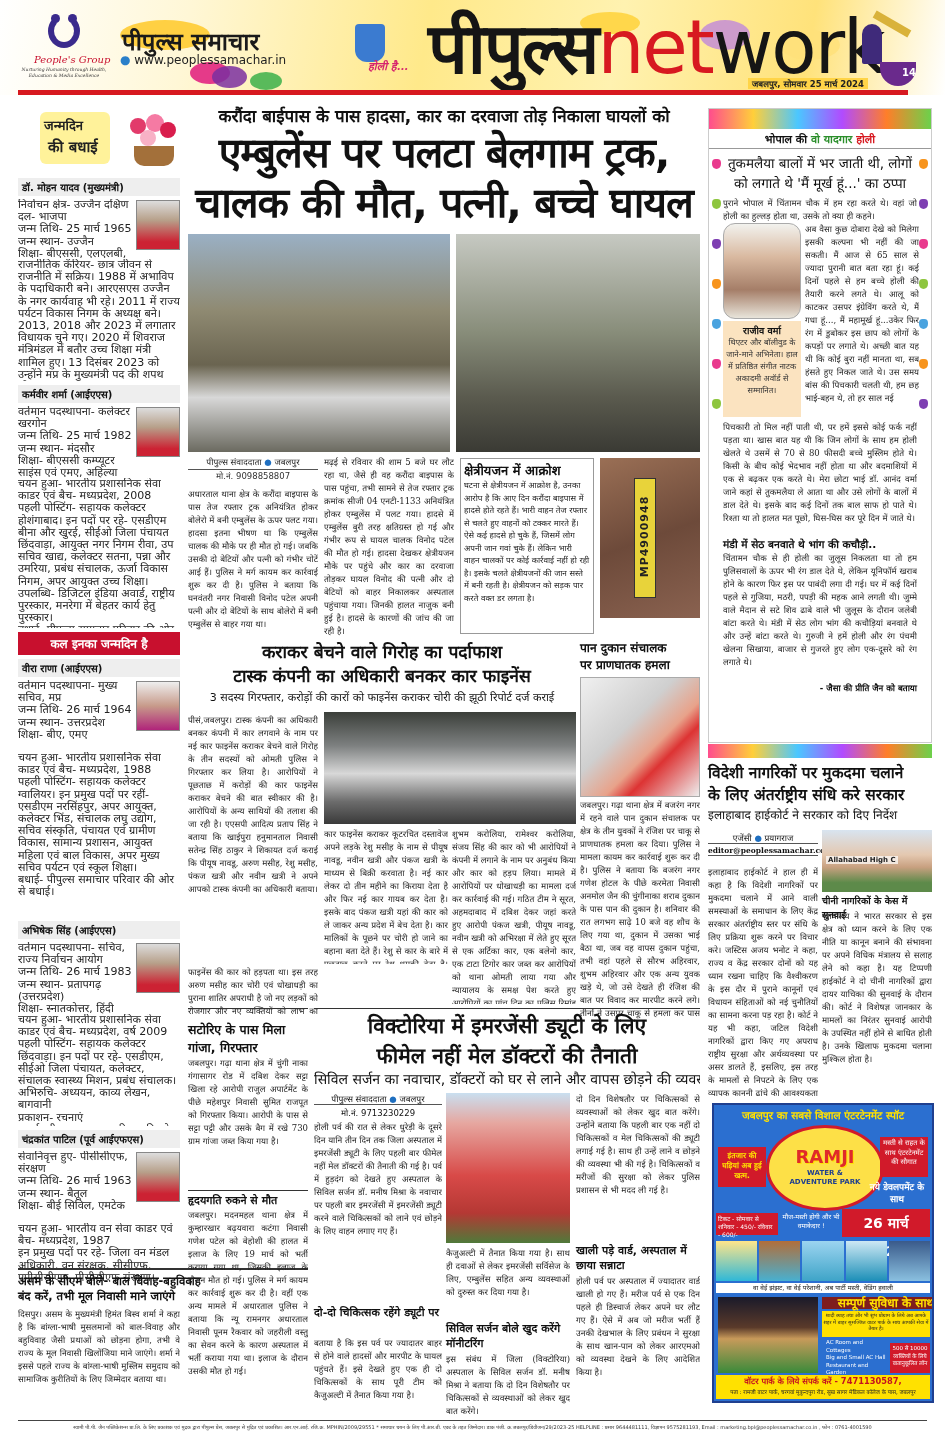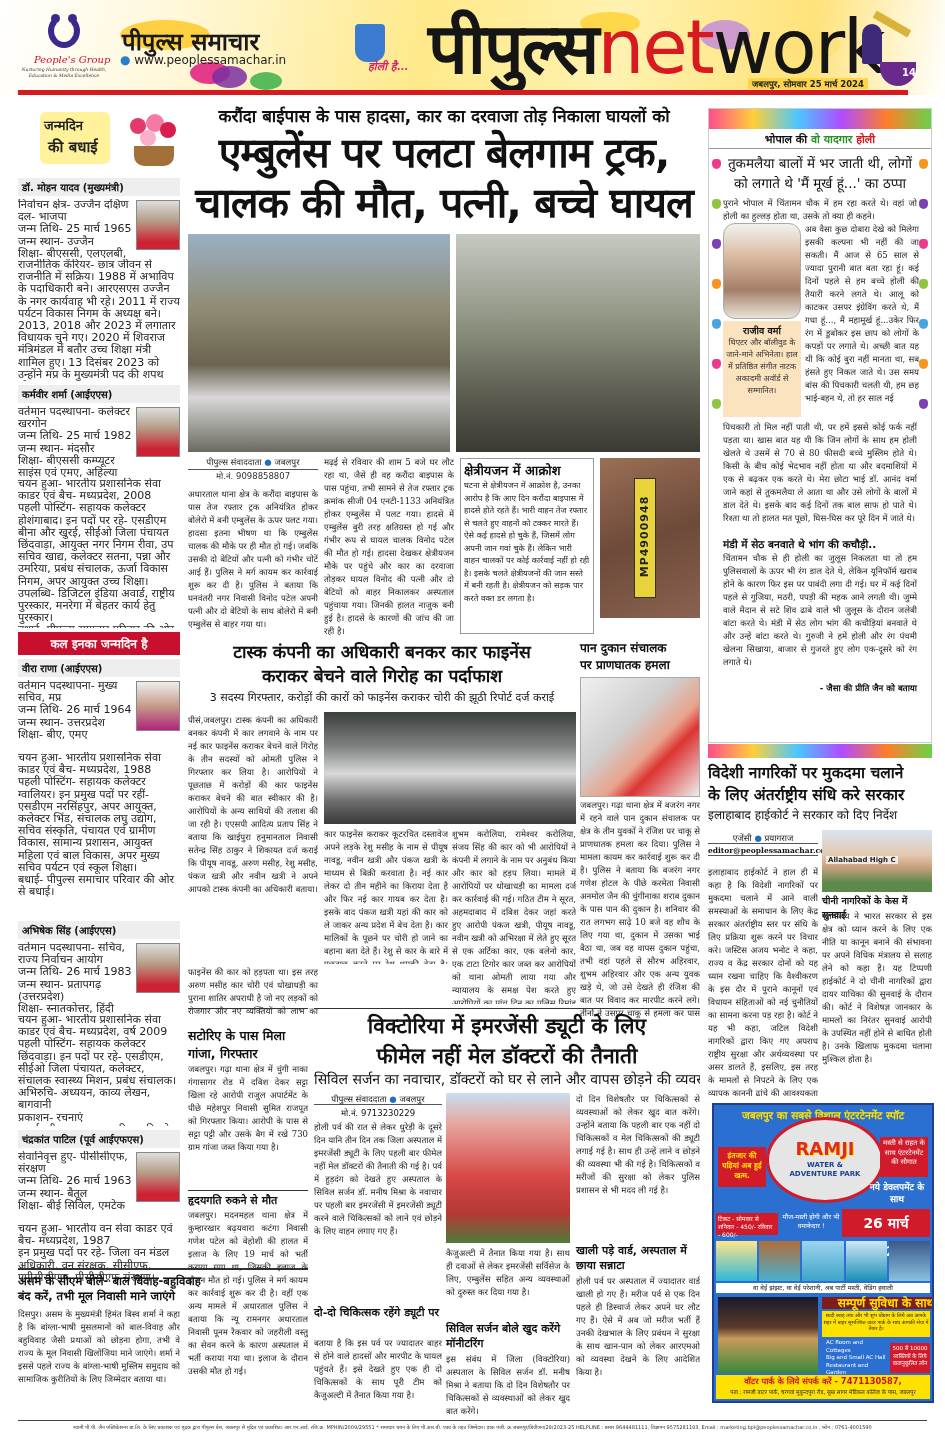--- a/index.html
+++ b/index.html
@@ -231,22 +231,22 @@
     </div>
     <div class="txt" style="height:114px">पिचकारी तो मिल नहीं पाती थी, पर हमें इससे कोई फर्क नहीं पड़ता था। खास बात यह थी कि जिन लोगों के साथ हम होली खेलते थे उसमें से 70 से 80 फीसदी बच्चे मुस्लिम होते थे। किसी के बीच कोई भेदभाव नहीं होता था और बदमाशियों में एक से बढ़कर एक करते थे। मेरा छोटा भाई डॉ. आनंद वर्मा जाने कहां से तुकमलैया ले आता था और उसे लोगों के बालों में डाल देते थे। इसके बाद कई दिनों तक बाल साफ हो पाते थे। रिश्ता था तो हालत मत पूछो, घिस-घिस कर पूरे दिन में जाते थे।</div>
     <div class="hl" style="font-size:10.5px;line-height:15px;margin-top:2px">मंडी में सेठ बनवाते थे भांग की कचौड़ी..</div>
     <div class="txt" style="height:130px">चिंतामन चौक से ही होली का जुलूस निकलता था तो हम पुलिसवालों के ऊपर भी रंग डाल देते थे, लेकिन यूनिफॉर्म खराब होने के कारण फिर इस पर पाबंदी लगा दी गई। घर में कई दिनों पहले से गुजिया, मठरी, पपड़ी की महक आने लगती थी। जुम्मे वाले मैदान से सटे शिव ढाबे वाले भी जुलूस के दौरान जलेबी बांटा करते थे। मंडी में सेठ लोग भांग की कचौड़ियां बनवाते थे और उन्हें बांटा करते थे। गुरुजी ने हमें होली और रंग पंचमी खेलना सिखाया, बाजार से गुजरते हुए लोग एक-दूसरे को रंग लगाते थे।</div>
     <div style="text-align:right;font-size:8.5px;font-weight:bold">- जैसा की प्रीति जैन को बताया</div>
   </div>
 </section>
 <div class="abs" style="left:708px;top:744px;width:224px;height:14px;background:linear-gradient(90deg,#ff4d8d,#ffcf3a,#4bc7ff,#b14bff,#ff7e29,#6cd14b)"></div>
 
 <section class="abs" style="left:188px;top:640px;width:388px;height:365px">
+  <div class="hl" style="text-align:center;font-size:17.5px;line-height:24px">कराकर बेचने वाले गिरोह का पर्दाफाश</div>
   <div class="hl" style="text-align:center;font-size:17.5px;line-height:24px">टास्क कंपनी का अधिकारी बनकर कार फाइनेंस</div>
-  <div class="hl" style="text-align:center;font-size:17.5px;line-height:24px">कराकर बेचने वाले गिरोह का पर्दाफाश</div>
   <div style="text-align:center;font-size:11px;line-height:16px;margin-top:2px;white-space:nowrap;overflow:hidden">3 सदस्य गिरफ्तार, करोड़ों की कारों को फाइनेंस कराकर चोरी की झूठी रिपोर्ट दर्ज कराई</div>
   <div class="abs txt" style="left:0;top:74px;width:130px;height:250px">पीसं,जबलपुर। टास्क कंपनी का अधिकारी बनकर कंपनी में कार लगवाने के नाम पर नई कार फाइनेंस कराकर बेचने वाले गिरोह के तीन सदस्यों को ओमती पुलिस ने गिरफ्तार कर लिया है। आरोपियों ने पूछताछ में करोड़ों की कार फाइनेंस कराकर बेचने की बात स्वीकार की है। आरोपियों के अन्य साथियों की तलाश की जा रही है। एएसपी आदित्य प्रताप सिंह ने बताया कि खाईपुरा हनुमानताल निवासी सतेन्द्र सिंह ठाकुर ने शिकायत दर्ज कराई कि पीयूष नावडू, अरुण मसीह, रेशु मसीह, पंकज खत्री और नवीन खत्री ने अपने आपको टास्क कंपनी का अधिकारी बताया।</div>
   <div class="abs photo" style="left:136px;top:72px;width:252px;height:112px;background:linear-gradient(180deg,#3b3f3a 0%,#7d8080 30%,#d8d8d8 55%,#6c6c6c 80%,#3a3a3a 100%)"></div>
   <div class="abs txt" style="left:136px;top:188px;width:124px;height:136px">कार फाइनेंस कराकर कूटरचित दस्तावेज अपने लड़के रेशु मसीह के नाम से पीयूष नावडू, नवीन खत्री और पंकज खत्री के माध्यम से बिक्री करवाता है। नई कार लेकर दो तीन महीने का किराया देता है और फिर नई कार गायब कर देता है। इसके बाद पंकज खत्री यहां की कार को ले जाकर अन्य प्रदेश में बेच देता है। कार मालिकों के पूछने पर चोरी हो जाने का बहाना बता देते हैं। रेशु से कार के बारे में पूछताछ करने पर रेशु धमकी देता है। शिकायत की जांच के लिए निर्देश देते हुए टीम गठित की गई। टीम ने जांच में पाया कि सतेन्द्र सिंह ने पीयूष नावडू के साथ अनुबंध करके अपनी कार दी थी।</div>
   <div class="abs txt" style="left:264px;top:188px;width:124px;height:176px">शुभम करोलिया, रामेश्वर करोलिया, संजय सिंह की कार को भी आरोपियों ने कंपनी में लगाने के नाम पर अनुबंध किया और कार को हड़प लिया। मामले में आरोपियों पर धोखाधड़ी का मामला दर्ज कर कार्रवाई की गई। गठित टीम ने सूरत, अहमदाबाद में दबिश देकर जहां करते हुए आरोपी पंकज खत्री, पीयूष नावडू, नवीन खत्री को अभिरक्षा में लेते हुए सूरत से एक अर्टिका कार, एक बलेनो कार, एक टाटा टिगोर कार जब्त कर आरोपियों को थाना ओमती लाया गया और न्यायालय के समक्ष पेश करते हुए आरोपियों का पांच दिन का पुलिस रिमांड लिया। आरोपियों से पतासाजी करते हुए 3 स्विफ्ट डिजायर, एक ब्रेजा, एक सियाज कार जब्त की। इस प्रकार कुल 8 नई कारें कीमती एक करोड़ रुपए की जब्त करते हुए फरार आरोपी अरुण मसीह, रेशु मसीह और अन्य की तलाश जारी है जिनसे और भी कारें बरामद की जानी हैं।</div>
   <div class="abs txt" style="left:0;top:326px;width:130px;height:52px">फाइनेंस की कार को हड़पता था। इस तरह अरुण मसीह कार चोरी एवं धोखाधड़ी का पुराना शातिर अपराधी है जो नए लड़कों को रोजगार और नए व्यक्तियों को लाभ का लालच देकर नई</div>
 </section>
 
 <section class="abs" style="left:580px;top:640px;width:120px;height:365px">
   <div class="hl" style="font-size:12px;line-height:17px">पान दुकान संचालक</div>
@@ -265,21 +265,21 @@
   <div class="abs" style="left:0;top:84px;width:110px;text-align:center;font-size:7.5px;font-family:'DejaVu Serif',serif;font-weight:bold;border-bottom:1px solid #555">editor@peoplessamachar.co.in</div>
   <div class="abs txt" style="left:0;top:104px;width:110px;height:230px">इलाहाबाद हाईकोर्ट ने हाल ही में कहा है कि विदेशी नागरिकों पर मुकदमा चलाने में आने वाली समस्याओं के समाधान के लिए केंद्र सरकार अंतर्राष्ट्रीय स्तर पर संधि के लिए प्रक्रिया शुरू करने पर विचार करे। जस्टिस अजय भनोट ने कहा, राज्य व केंद्र सरकार दोनों को यह ध्यान रखना चाहिए कि वैश्वीकरण के इस दौर में पुराने कानूनों एवं विधायन संहिताओं को नई चुनौतियों का सामना करना पड़ रहा है। कोर्ट ने यह भी कहा, जटिल विदेशी नागरिकों द्वारा किए गए अपराध राष्ट्रीय सुरक्षा और अर्थव्यवस्था पर असर डालते हैं, इसलिए, इस तरह के मामलों से निपटने के लिए एक व्यापक कानूनी ढांचे की आवश्यकता है।</div>
   <div class="abs photo" style="left:114px;top:68px;width:110px;height:62px;background:linear-gradient(180deg,#d8e4f0 0%,#e4c8b0 40%,#c8a080 60%,#5d8a4a 85%)">
     <div class="abs" style="left:4px;top:26px;font-size:7px;font-weight:bold;color:#222;background:rgba(255,255,255,.7);padding:0 2px">Allahabad High C</div>
   </div>
   <div class="abs hl" style="left:114px;top:132px;width:110px;font-size:9.5px;line-height:14px">चीनी नागरिकों के केस में सुनवाई</div>
   <div class="abs txt" style="left:114px;top:148px;width:110px;height:186px">न्यायालय ने भारत सरकार से इस क्षेत्र को ध्यान करने के लिए एक नीति या कानून बनाने की संभावना पर अपने विधिक मंत्रालय से सलाह लेने को कहा है। यह टिप्पणी हाईकोर्ट ने दो चीनी नागरिकों द्वारा दायर याचिका की सुनवाई के दौरान की। कोर्ट ने विशेषज्ञ जानकार के मामलों का निरंतर सुनवाई आरोपी के उपस्थित नहीं होने से बाधित होती है। उनके खिलाफ मुकदमा चलाना मुश्किल होता है।</div>
 </section>
 
 <section class="abs" style="left:188px;top:1008px;width:120px;height:180px;border-top:1px solid #333">
-  <div class="hl" style="font-size:12.5px;line-height:18px;margin-top:18px">सटोरिए के पास मिला</div>
+  <div class="hl" style="font-size:12.5px;line-height:18px;margin-top:12px">सटोरिए के पास मिला</div>
   <div class="hl" style="font-size:12.5px;line-height:18px">गांजा, गिरफ्तार</div>
   <div class="txt" style="height:124px">जबलपुर। गढ़ा थाना क्षेत्र में चुंगी नाका गंगासागर रोड में दबिश देकर सट्टा खिला रहे आरोपी राजुल अपार्टमेंट के पीछे महेशपुर निवासी सुमित राजपूत को गिरफ्तार किया। आरोपी के पास से सट्टा पट्टी और उसके बैग में रखे 730 ग्राम गांजा जब्त किया गया है।</div>
 </section>
 
 <section class="abs" style="left:188px;top:1190px;width:120px;height:225px;border-top:1px solid #333">
   <div class="hl" style="font-size:11px;line-height:16px;margin-top:2px">हृदयगति रुकने से मौत</div>
   <div class="txt" style="height:200px">जबलपुर। मदनमहल थाना क्षेत्र में कुम्हारखार बढ़यवारा कटंगा निवासी गणेश पटेल को बेहोशी की हालत में इलाज के लिए 19 मार्च को भर्ती कराया गया था, जिसकी इलाज के दौरान मौत हो गई। पुलिस ने मर्ग कायम कर कार्रवाई शुरू कर दी है। वहीं एक अन्य मामले में अधारताल पुलिस ने बताया कि न्यू रामनगर अधारताल निवासी पूनम रैकवार को जहरीली वस्तु का सेवन करने के कारण अस्पताल में भर्ती कराया गया था। इलाज के दौरान उसकी मौत हो गई।</div>
 </section>
 
 <section class="abs" style="left:314px;top:1008px;width:386px;height:410px;border-top:1px solid #333">
@@ -302,21 +302,21 @@
   <div class="abs hl" style="left:132px;top:312px;width:124px;font-size:11px;line-height:15px">सिविल सर्जन बोले खुद करेंगे मॉनीटरिंग</div>
   <div class="abs txt" style="left:132px;top:344px;width:124px;height:64px">इस संबंध में जिला (विक्टोरिया) अस्पताल के सिविल सर्जन डॉ. मनीष मिश्रा ने बताया कि दो दिन विशेषतौर पर चिकित्सकों से व्यवस्थाओं को लेकर खुद बात करेंगे।</div>
 
   <div class="abs txt" style="left:262px;top:84px;width:124px;height:146px">दो दिन विशेषतौर पर चिकित्सकों से व्यवस्थाओं को लेकर खुद बात करेंगे। उन्होंने बताया कि पहली बार एक नहीं दो चिकित्सकों व मेल चिकित्सकों की ड्यूटी लगाई गई है। साथ ही उन्हें लाने व छोड़ने की व्यवस्था भी की गई है। चिकित्सकों व मरीजों की सुरक्षा को लेकर पुलिस प्रशासन से भी मदद ली गई है।</div>
   <div class="abs hl" style="left:262px;top:234px;width:124px;font-size:11px;line-height:15px">खाली पड़े वार्ड, अस्पताल में छाया सन्नाटा</div>
   <div class="abs txt" style="left:262px;top:266px;width:124px;height:142px">होली पर्व पर अस्पताल में ज्यादातर वार्ड खाली हो गए हैं। मरीज पर्व से एक दिन पहले ही डिस्चार्ज लेकर अपने घर लौट गए हैं। ऐसे में अब जो मरीज भर्ती हैं उनकी देखभाल के लिए प्रबंधन ने सुरक्षा के साथ खान-पान को लेकर आरएमओ को व्यवस्था देखने के लिए आदेशित किया है।</div>
 </section>
 
 <section id="ad" class="abs">
   <div style="text-align:center;color:#ffe100;font-weight:bold;font-size:10.5px;padding-top:3px">जबलपुर का सबसे विशाल एंटरटेनमेंट स्पॉट</div>
-  <div class="abs" style="left:52px;top:12px;width:118px;height:86px;border-radius:50%;background:#e5e5e5;border:3px solid #d11a2a">
+  <div class="abs" style="left:52px;top:20px;width:118px;height:86px;border-radius:50%;background:#fde047;border:3px solid #d11a2a">
     <div style="text-align:center;color:#e02a2a;font-weight:bold;font-size:18px;margin-top:18px;text-shadow:1px 1px 0 #ffe100">RAMJI</div>
     <div style="text-align:center;color:#1f3f8f;font-weight:bold;font-size:7px;margin:2px 14px 0;line-height:9px">WATER &amp; ADVENTURE PARK</div>
   </div>
   <div class="abs" style="left:4px;top:42px;width:48px;height:40px;background:#d11a2a;color:#ffe100;font-size:7.5px;font-weight:bold;text-align:center;line-height:10px;padding-top:4px">इंतजार की घड़ियां अब हुई खत्म.</div>
   <div class="abs" style="right:4px;top:32px;width:48px;height:40px;background:#d11a2a;color:#fff;font-size:7px;text-align:center;line-height:9.5px;padding-top:2px">मस्ती से राहत के साथ एंटरटेनमेंट की सौगात</div>
   <div class="abs" style="right:4px;top:76px;width:62px;color:#fff;font-weight:bold;font-size:9px;text-align:center;line-height:12px">नये डेवलपमेंट के साथ</div>
   <div class="abs" style="left:2px;top:108px;width:62px;height:22px;background:#d11a2a;color:#fff;font-size:6px;line-height:8px;padding:2px">टिकट - सोमवार से शनिवार - 450/- रविवार - 600/-</div>
   <div class="abs" style="left:68px;top:108px;width:58px;color:#fff;font-size:6.5px;line-height:9px;text-align:center">मौज-मस्ती होगी और भी धमाकेदार !</div>
   <div class="abs" style="right:2px;top:104px;width:88px;height:28px;background:#d11a2a;color:#fff;font-weight:bold;font-size:14px;text-align:center;line-height:28px">26 मार्च 2024</div>
   <div class="abs" style="left:2px;top:136px;width:214px;height:40px;display:flex;gap:2px">

